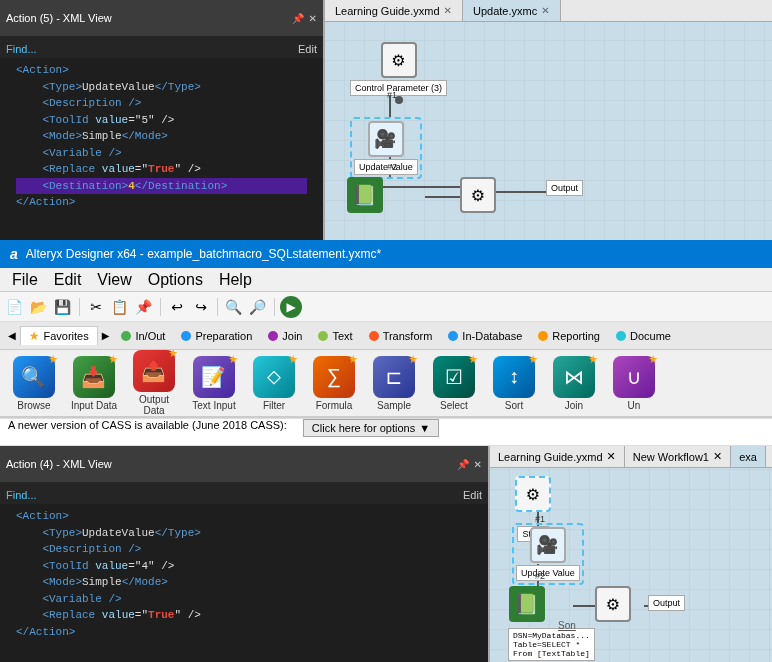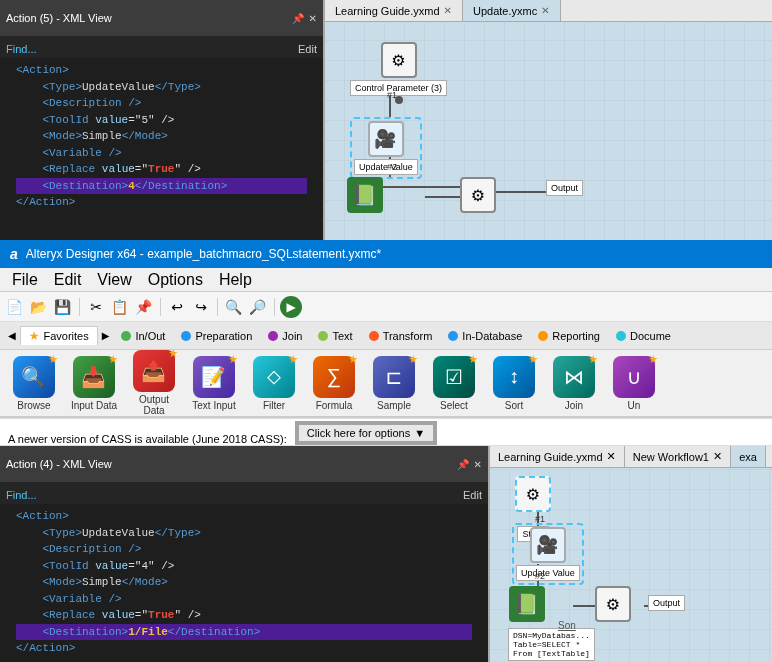--- a/index.html
+++ b/index.html
@@ -62,22 +62,22 @@
     .tool-icon-textinput { background: linear-gradient(135deg, #7e57c2, #4527a0); color: white; }
     .tool-icon-filter { background: linear-gradient(135deg, #26c6da, #00838f); color: white; }
     .tool-icon-formula { background: linear-gradient(135deg, #ef6c00, #bf360c); color: white; }
     .tool-icon-sample { background: linear-gradient(135deg, #5c6bc0, #283593); color: white; }
     .tool-icon-select { background: linear-gradient(135deg, #00897b, #004d40); color: white; }
     .tool-icon-sort { background: linear-gradient(135deg, #039be5, #01579b); color: white; }
     .tool-icon-join { background: linear-gradient(135deg, #26a69a, #00695c); color: white; }
     .tool-icon-un { background: linear-gradient(135deg, #ab47bc, #6a1b9a); color: white; }
 
     
-    .notif-bar { height: 28px; background: #fff; display: flex; align-items: flex-end; padding: 0 8px; border-top: 1px solid #ddd; border-bottom: 1px solid #ddd; font-size: 11px; gap: 8px; }
-    .notif-btn { background: #e8e8e8; border: 4px solid #a3a3a3; padding: 2px 8px; font-size: 11px; cursor: pointer; display: flex; align-items: center; gap: 4px; }
+    .notif-bar { height: 28px; background: #fff; display: flex; align-items: flex-start; padding: 0 8px; border-top: 1px solid #ddd; border-bottom: 1px solid #ddd; font-size: 11px; gap: 16px; }
+    .notif-btn { background: #e8e8e8; border: 1px solid #a3a3a3; padding: 2px 8px; font-size: 11px; cursor: pointer; display: flex; align-items: center; gap: 4px; }
 
     
     .bottom-panel { display: flex; width: 772px; height: 223px; }
     .xml-view-bottom { width: 490px; height: 223px; border-right: 2px solid #aaa; background: #1e1e1e; display: flex; flex-direction: column; }
     .canvas-bottom { flex: 1; background: #c8dde8; position: relative; overflow: hidden; }
 
     
     .bottom-canvas-tab-bar { height: 22px; display: flex; background: #e8e8e8; border-bottom: 1px solid #aaa; overflow: hidden; }
     .bottom-canvas-tab { padding: 2px 8px; font-size: 11px; cursor: pointer; border-right: 1px solid #aaa; display: flex; align-items: center; gap: 4px; white-space: nowrap; }
     .bottom-canvas-tab.active { background: #c8dde8; }
@@ -353,21 +353,20 @@
       <span>Edit</span>
     </div>
     <div class="xml-content">
       <div class="xml-line"><span class="tag">&lt;Action&gt;</span></div>
       <div class="xml-line">&nbsp;&nbsp;&nbsp;&nbsp;<span class="tag">&lt;Type&gt;</span>UpdateValue<span class="tag">&lt;/Type&gt;</span></div>
       <div class="xml-line">&nbsp;&nbsp;&nbsp;&nbsp;<span class="tag">&lt;Description /&gt;</span></div>
       <div class="xml-line">&nbsp;&nbsp;&nbsp;&nbsp;<span class="tag">&lt;ToolId </span><span class="attr-name">value</span>="4" /&gt;</div>
       <div class="xml-line">&nbsp;&nbsp;&nbsp;&nbsp;<span class="tag">&lt;Mode&gt;</span>Simple<span class="tag">&lt;/Mode&gt;</span></div>
       <div class="xml-line">&nbsp;&nbsp;&nbsp;&nbsp;<span class="tag">&lt;Variable /&gt;</span></div>
       <div class="xml-line">&nbsp;&nbsp;&nbsp;&nbsp;<span class="tag">&lt;Replace </span><span class="attr-name">value</span>="<span style="color:#e74c3c;font-weight:bold;">True</span>" /&gt;</div>
-      <div class="xml-line highlighted">&nbsp;&nbsp;&nbsp;&nbsp;<span class="tag">&lt;Destination&gt;</span><span style="color:#f0c040;font-weight:bold;">1/File</span><span class="tag">&lt;/Destination&gt;</span></div>
       <div class="xml-line"><span class="tag">&lt;/Action&gt;</span></div>
     </div>
   </div>
 
   <div class="canvas-bottom">
     <div class="bottom-canvas-tab-bar">
       <div class="bottom-canvas-tab">
         <span>Learning Guide.yxmd</span>
         <span class="close-x">✕</span>
       </div>

